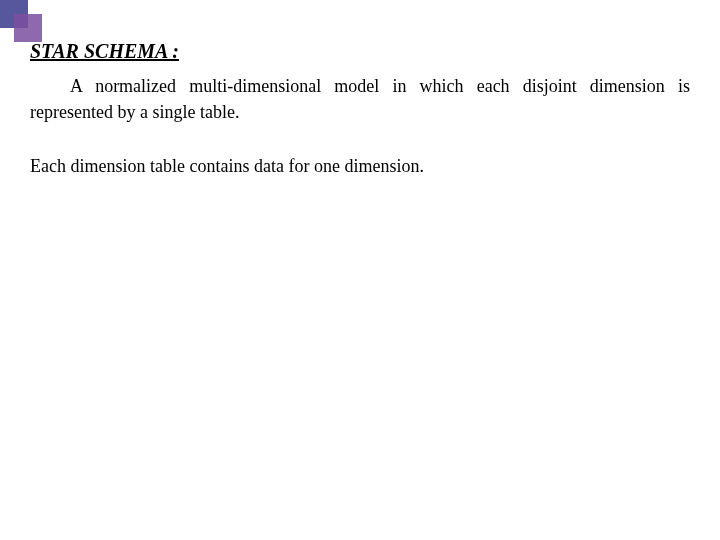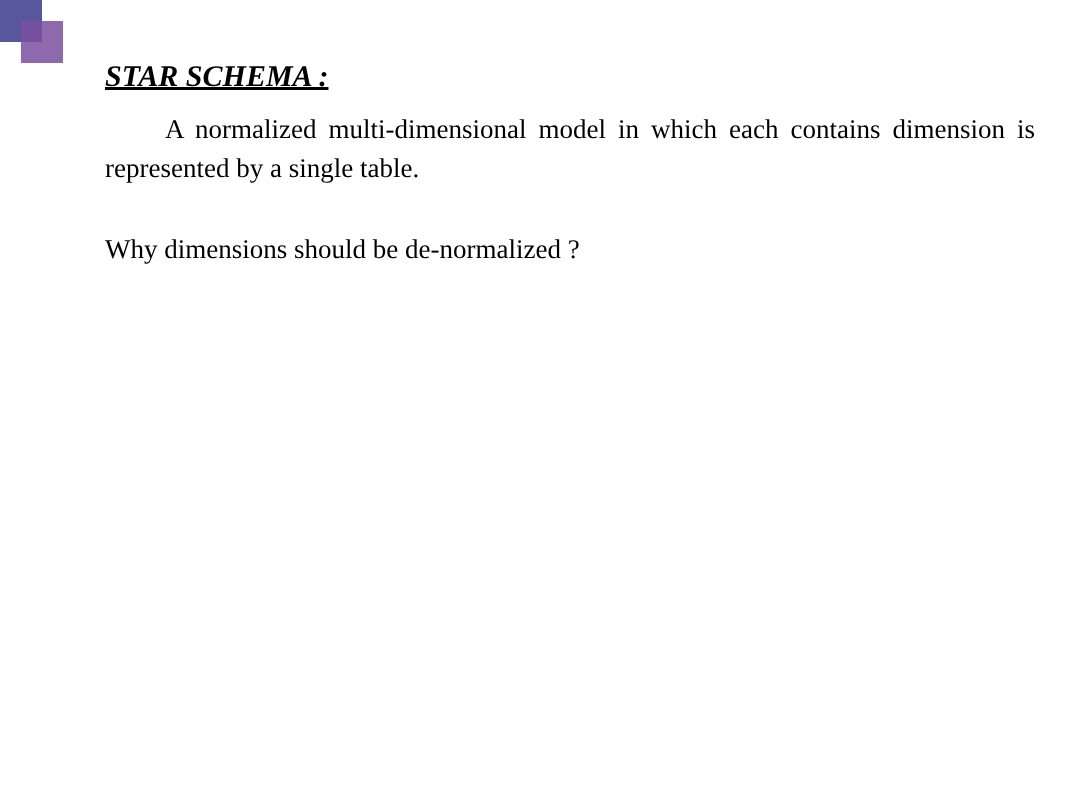--- a/index.html
+++ b/index.html
@@ -44,21 +44,20 @@
       background: #7b4fa0;
       opacity: 0.85;
     }
 
     .content {
       position: absolute;
       top: 40px;
       left: 30px;
       right: 30px;
       bottom: 20px;
-      margin-left: 40px;
     }
 
     .title {
       font-size: 20px;
       font-weight: bold;
       text-decoration: underline;
       font-style: italic;
       color: #000000;
       margin-bottom: 10px;
     }
@@ -82,20 +81,20 @@
 <div class="corner-decoration">
   <div class="blue-rect"></div>
   <div class="purple-rect"></div>
 </div>
 
 <div class="content">
 
   <div class="title">STAR SCHEMA :</div>
 
   <div class="paragraph">
-    <span class="indent"></span><span>A normalized multi-dimensional model in which each contains dimension is represented by a single table.</span>
+    <span class="indent"></span><span>A normalized multi-dimensional model in which each disjoint dimension is represented by a single table.</span>
   </div>
 
 
+  <div class="paragraph">Each dimension table contains data for one dimension.</div>
 
-  <div class="paragraph">Why dimensions should be de-normalized ?</div>
 
 </div>
 
 </body></html>

